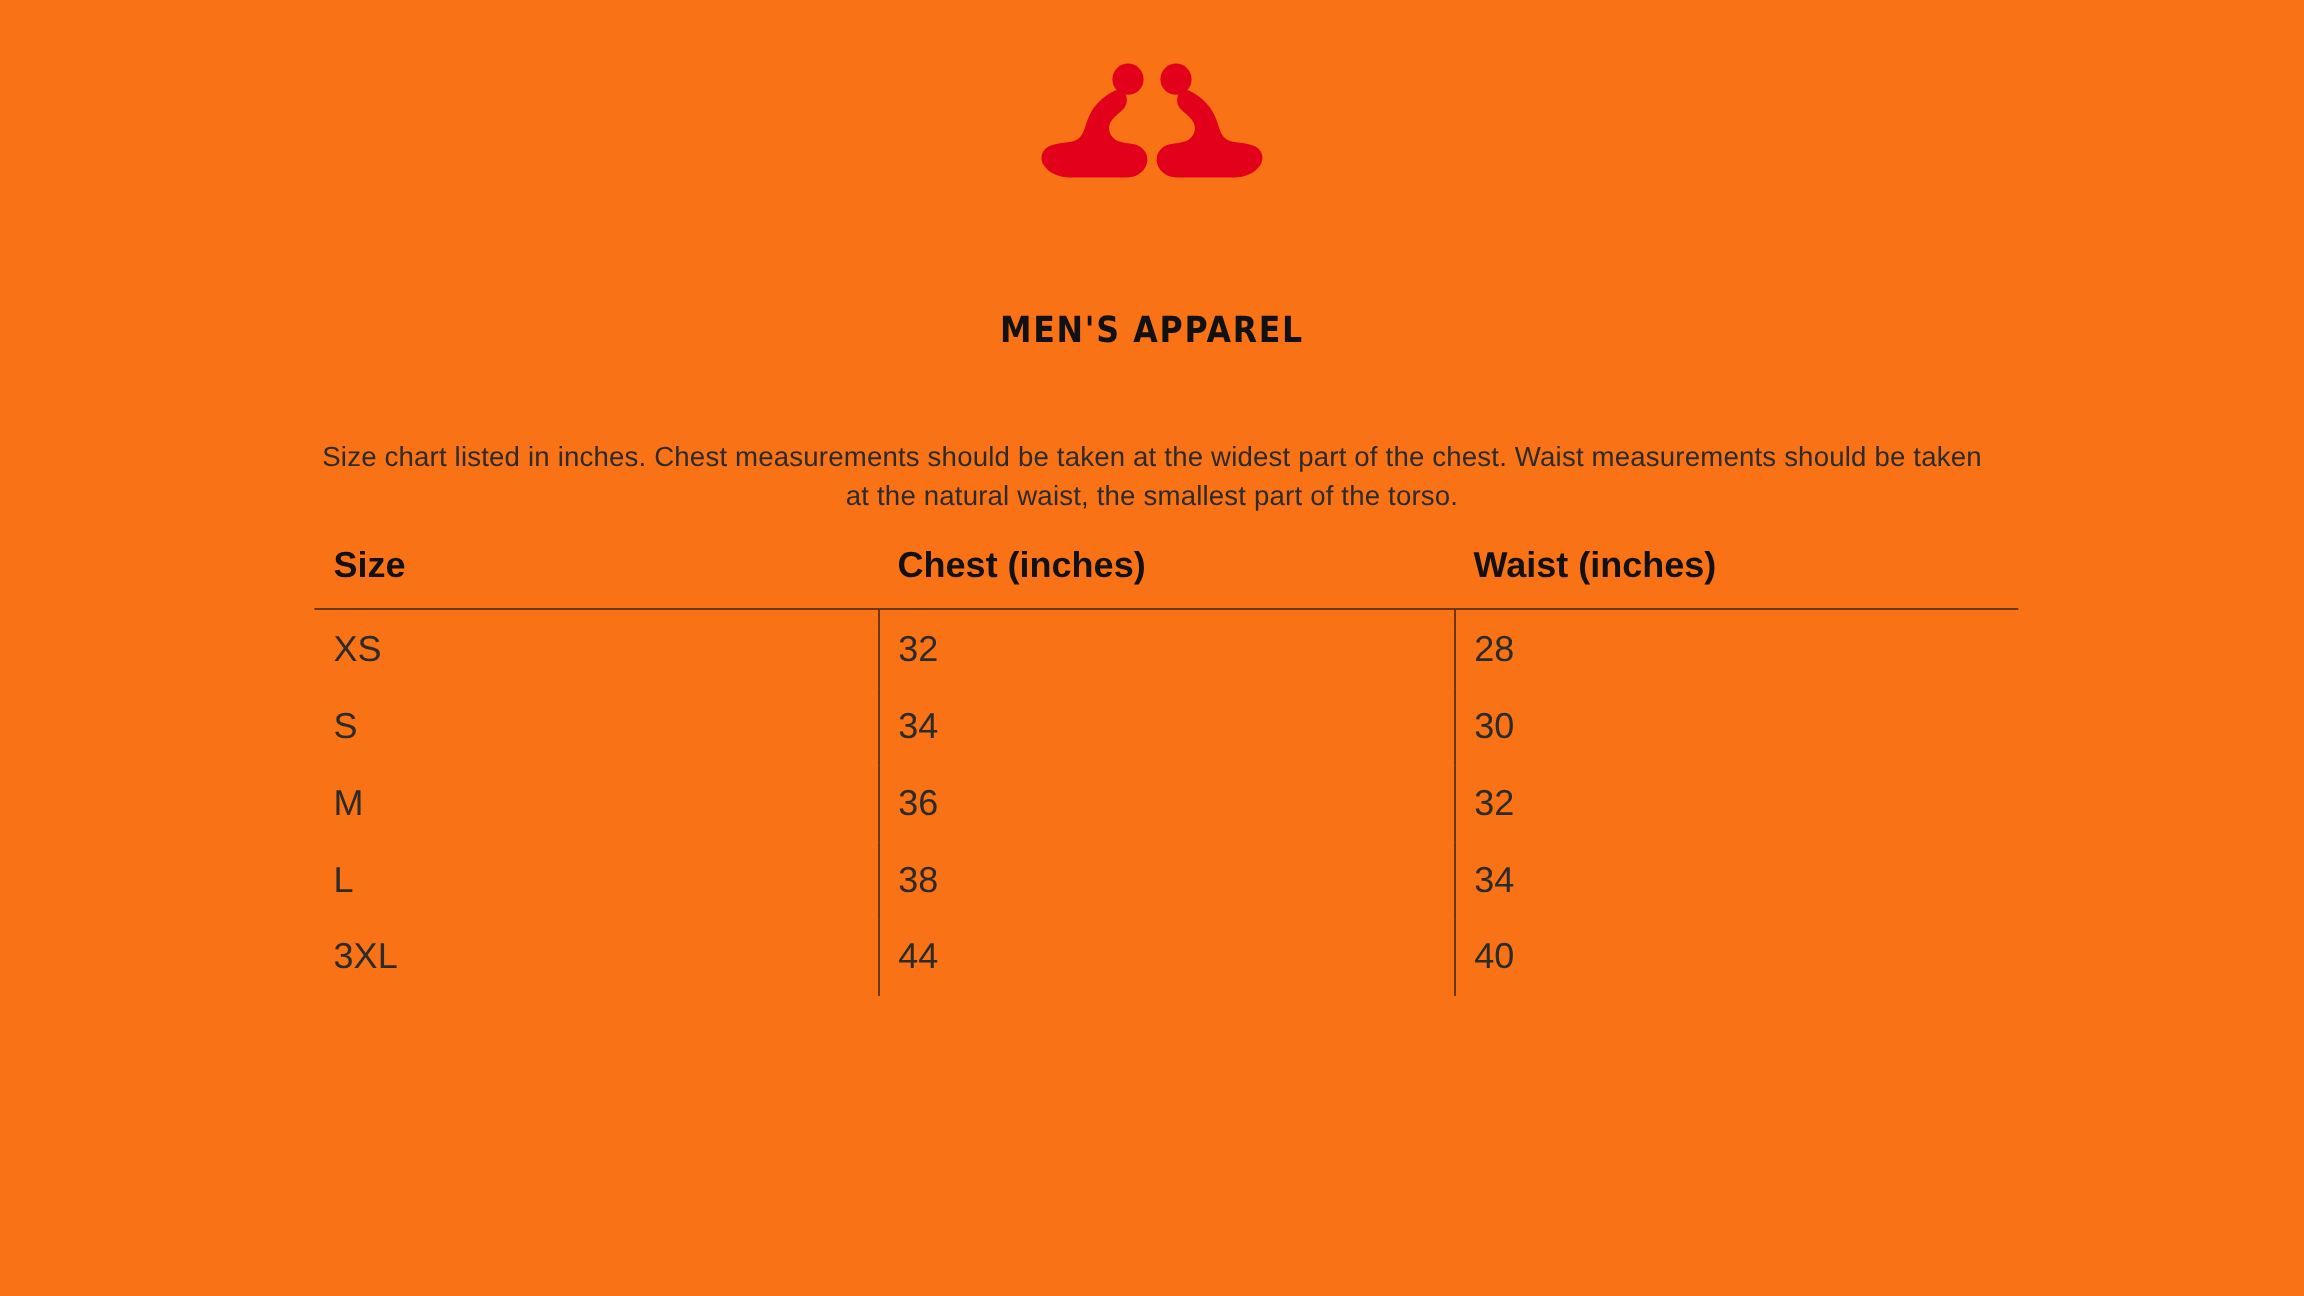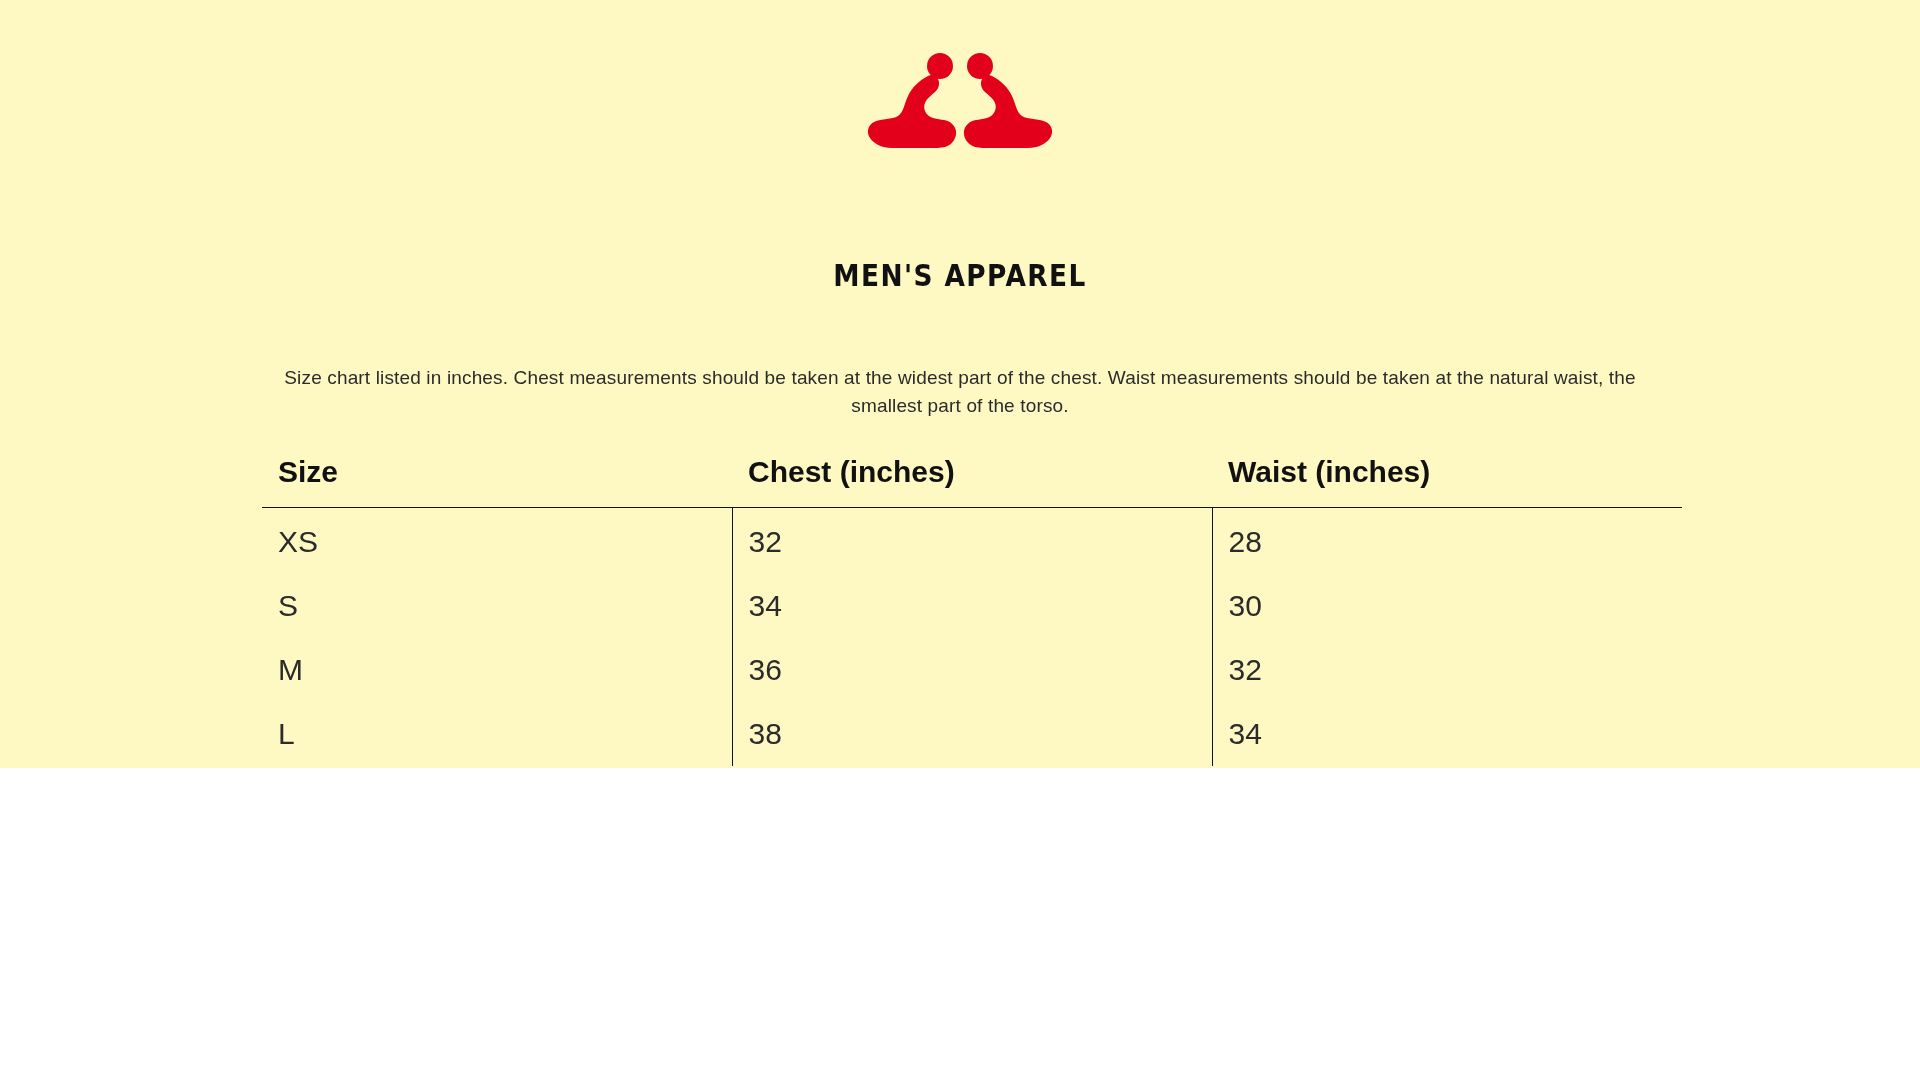--- a/index.html
+++ b/index.html
@@ -7,22 +7,22 @@
     padding: 0;
     width: 1920px;
     height: 1080px;
     background: #ffffff;
     font-family: "Liberation Sans", sans-serif;
   }
 
   .page {
     position: relative;
     width: 1920px;
-    height: 768px;
-    background: #fef9c3;
+    height: 1080px;
+    background: #f97316;
     overflow: hidden;
   }
 
   
   .logo-wrap {
     position: absolute;
     top: 52px;
     left: 0;
     width: 1920px;
     display: flex;
@@ -50,21 +50,21 @@
   }
 
   
   .description {
     position: absolute;
     top: 364px;
     left: 50%;
     transform: translateX(-50%);
     width: 1400px;
     text-align: center;
-    font-size: 19px;
+    font-size: 23px;
     line-height: 1.45;
     color: #2b2b2b;
     letter-spacing: 0.15px;
   }
 
   
   .table-wrap {
     position: absolute;
     top: 455px;
     left: 262px;
@@ -160,17 +160,22 @@
         <tr>
           <td class="col-size">M</td>
           <td class="col-chest">36</td>
           <td class="col-waist">32</td>
         </tr>
         <tr>
           <td class="col-size">L</td>
           <td class="col-chest">38</td>
           <td class="col-waist">34</td>
         </tr>
+        <tr>
+          <td class="col-size">3XL</td>
+          <td class="col-chest">44</td>
+          <td class="col-waist">40</td>
+        </tr>
       </tbody>
     </table>
   </div>
 
 </div>
 
 </body></html>

